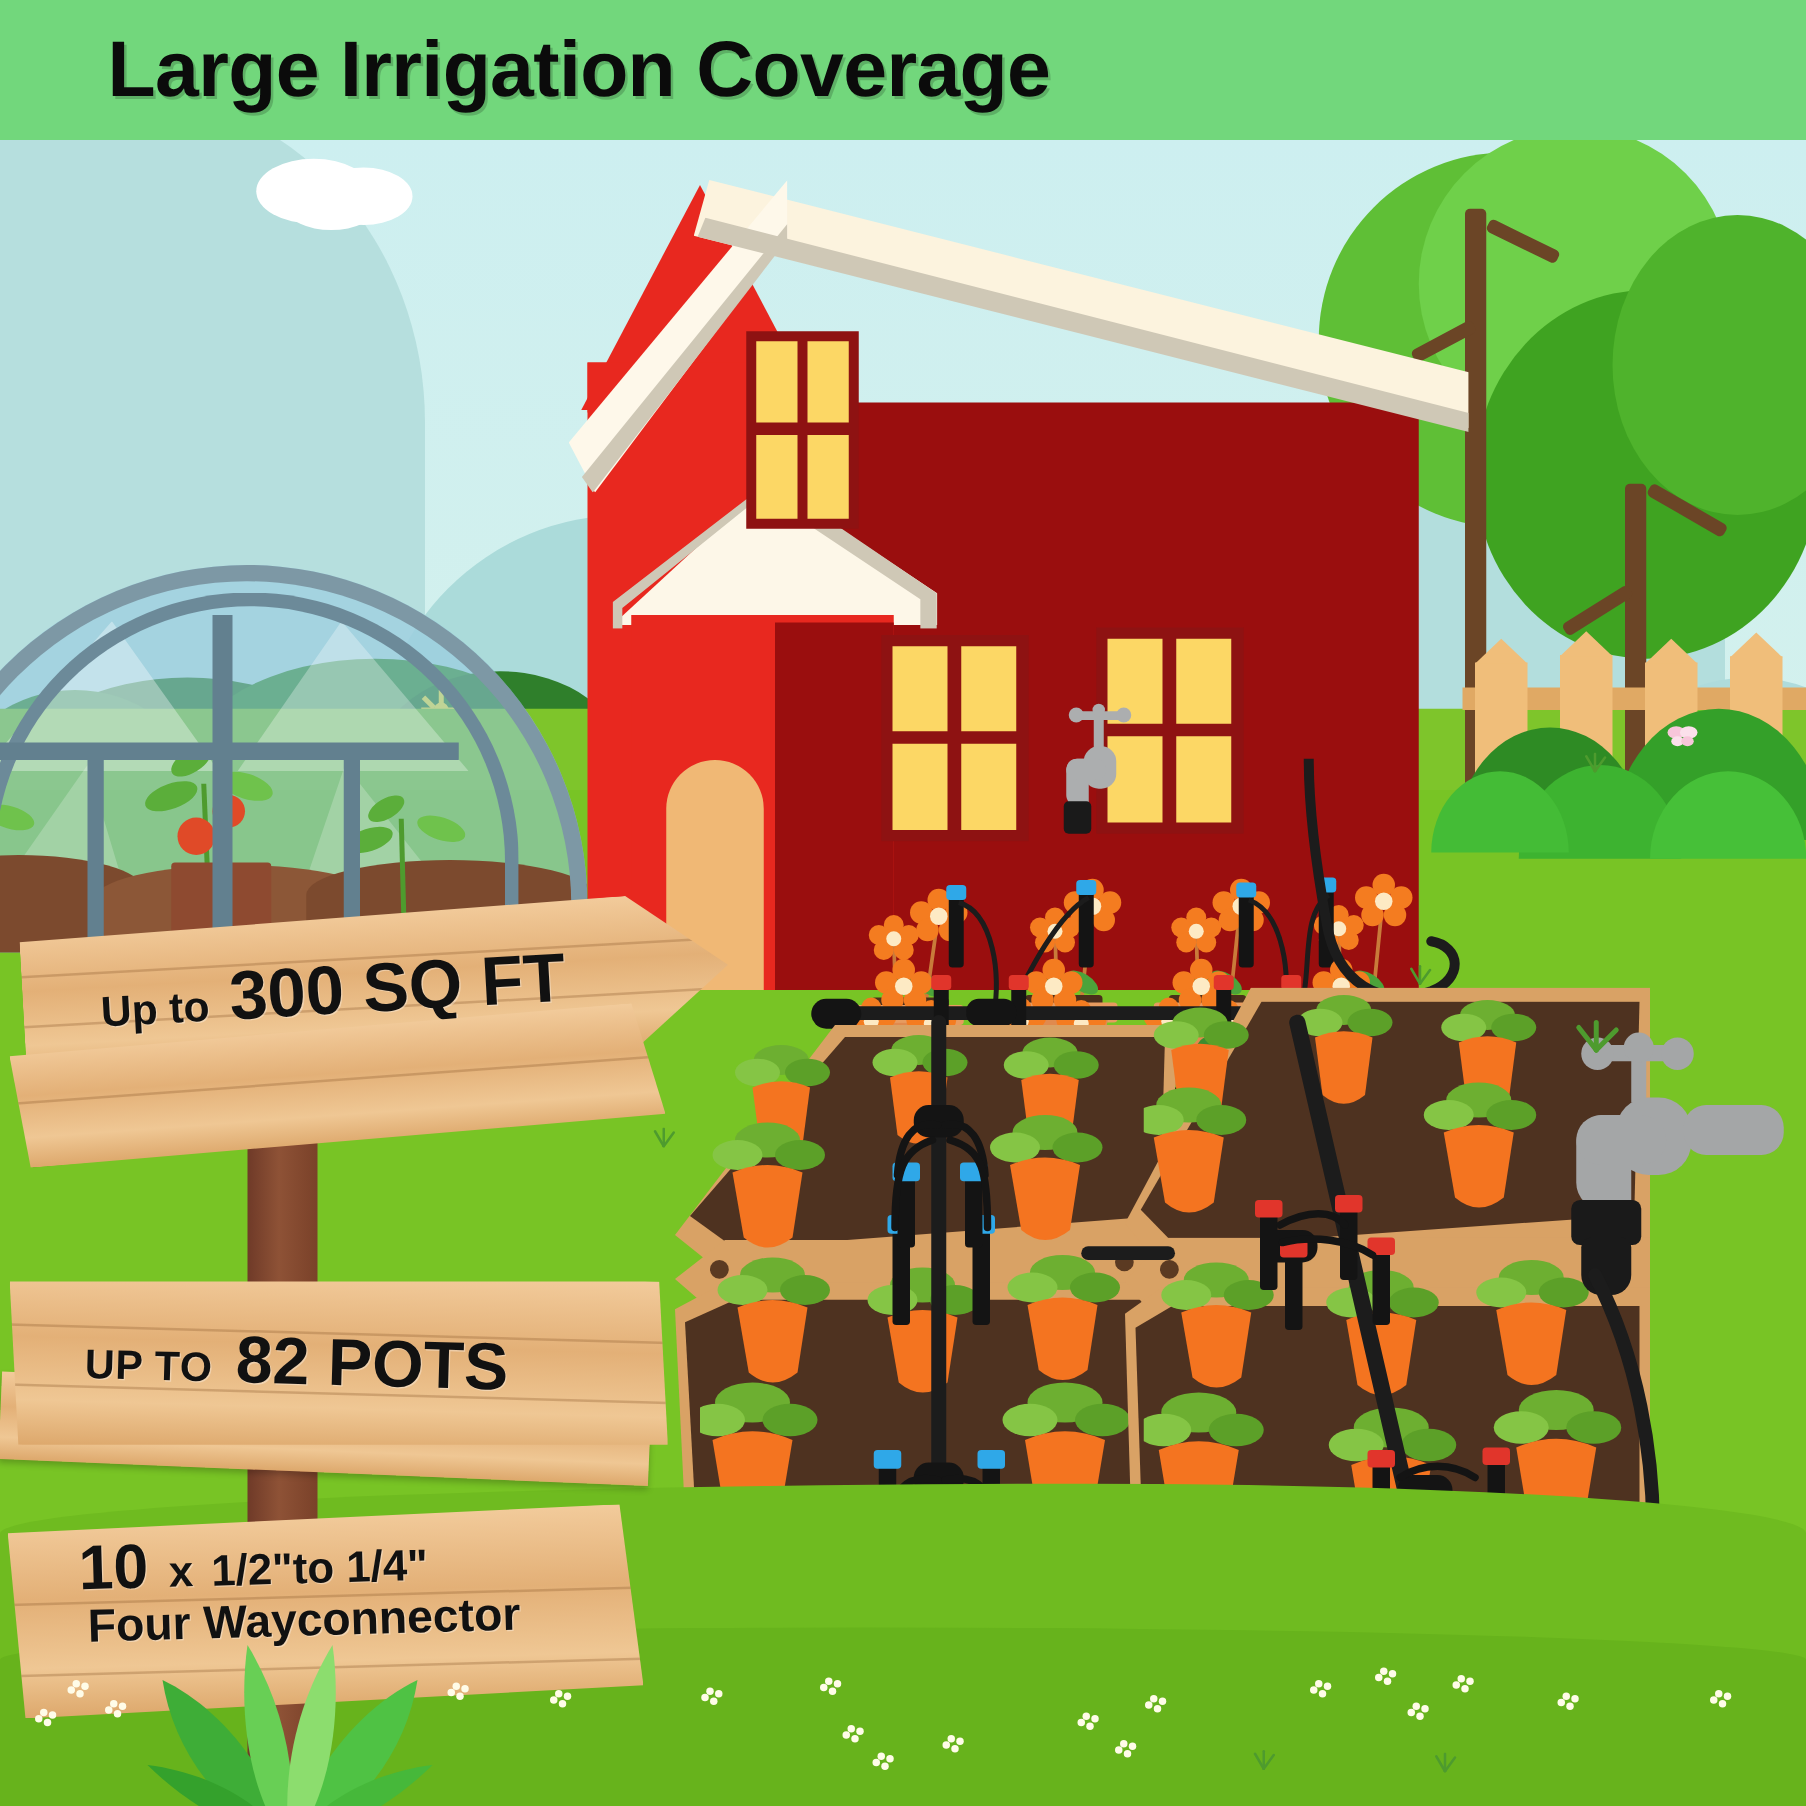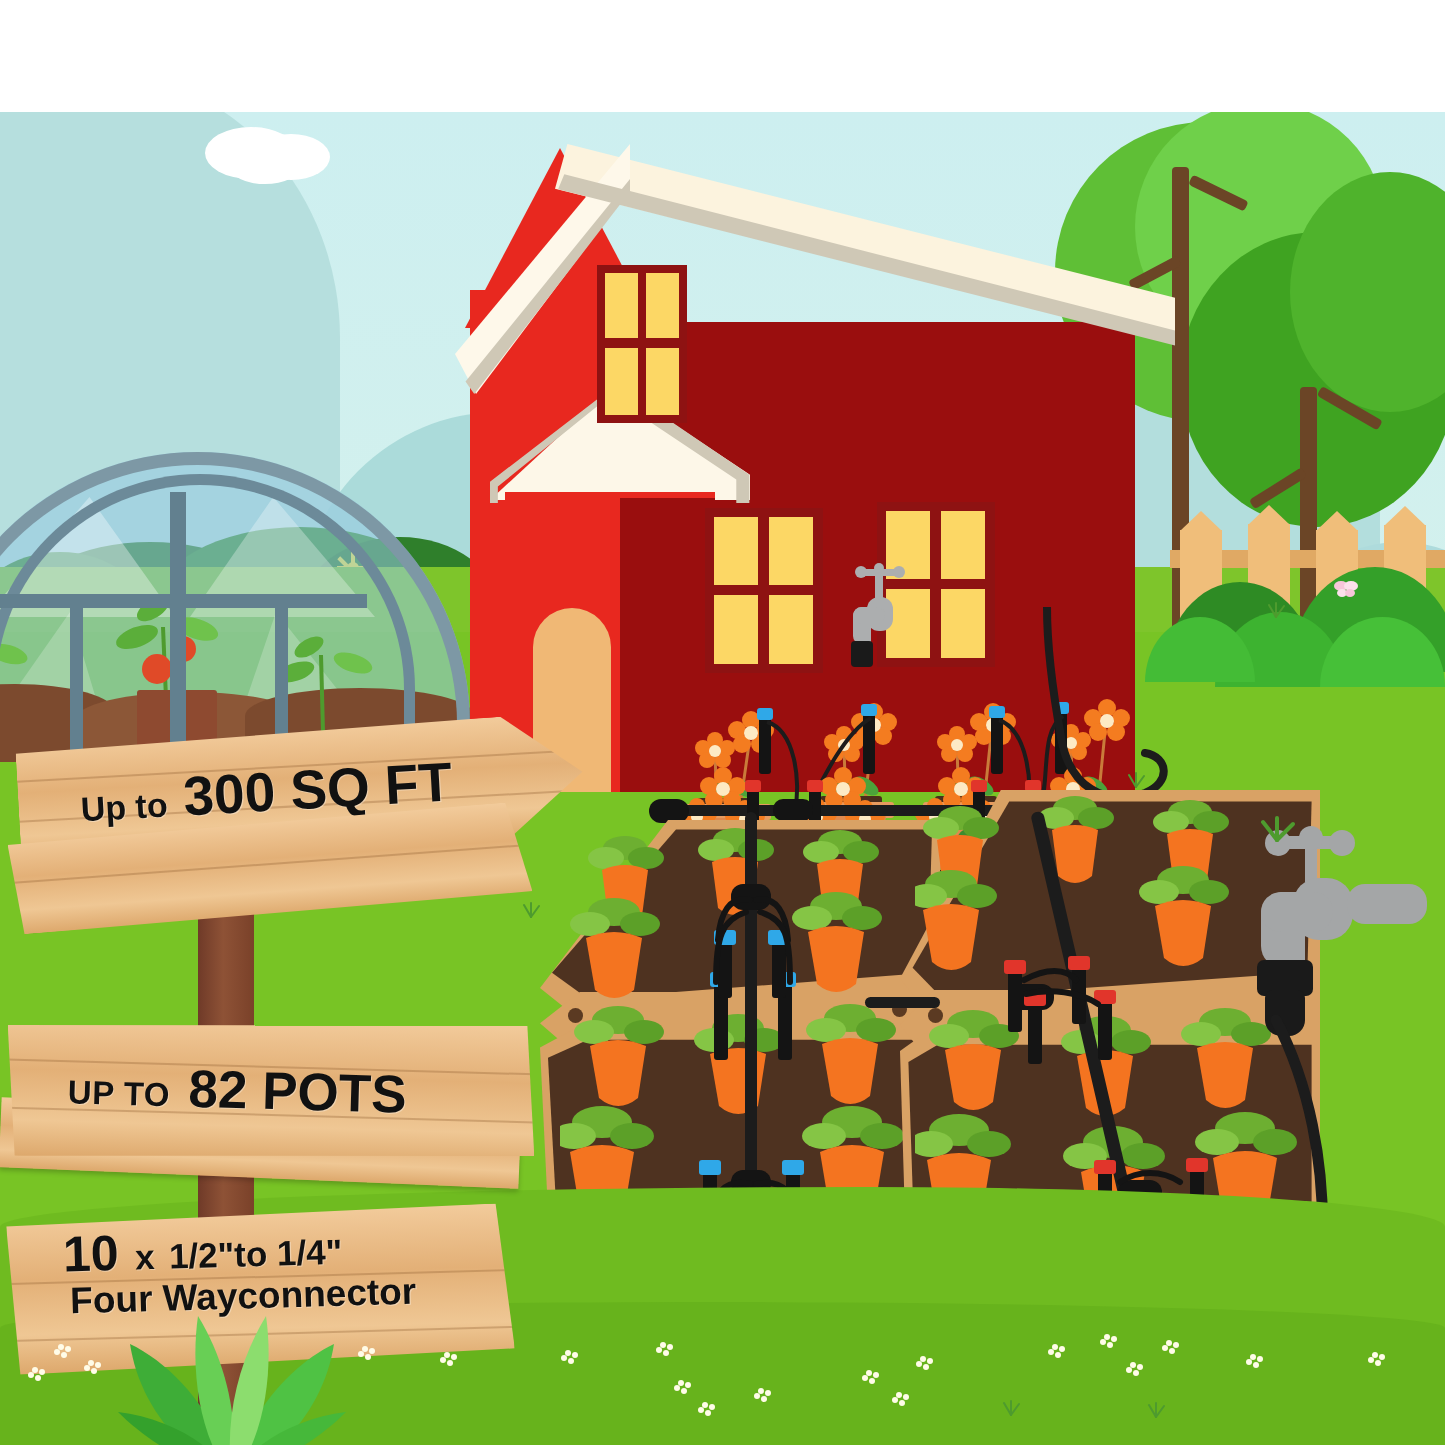--- a/index.html
+++ b/index.html
@@ -177,20 +177,23 @@
       -4px 5px 0 #FFFCE8; }
   .grass-tuft { position:absolute; width:22px; height:16px; }
 
   .butterfly { position:absolute; width:26px; height:18px; }
 </style>
 </head>
 <body>
 
 <div id="stage">
 
+  <div id="banner">
+    <div id="banner-title">Large Irrigation Coverage</div>
+  </div>
 
   <div id="scene">
 
     <div class="sky"></div>
     <div class="mtn m1"></div>
     <div class="mtn m2"></div>
     <div class="mtn m3"></div>
     <div class="mtn m4"></div>
     <div class="mtn m5"></div>
 

